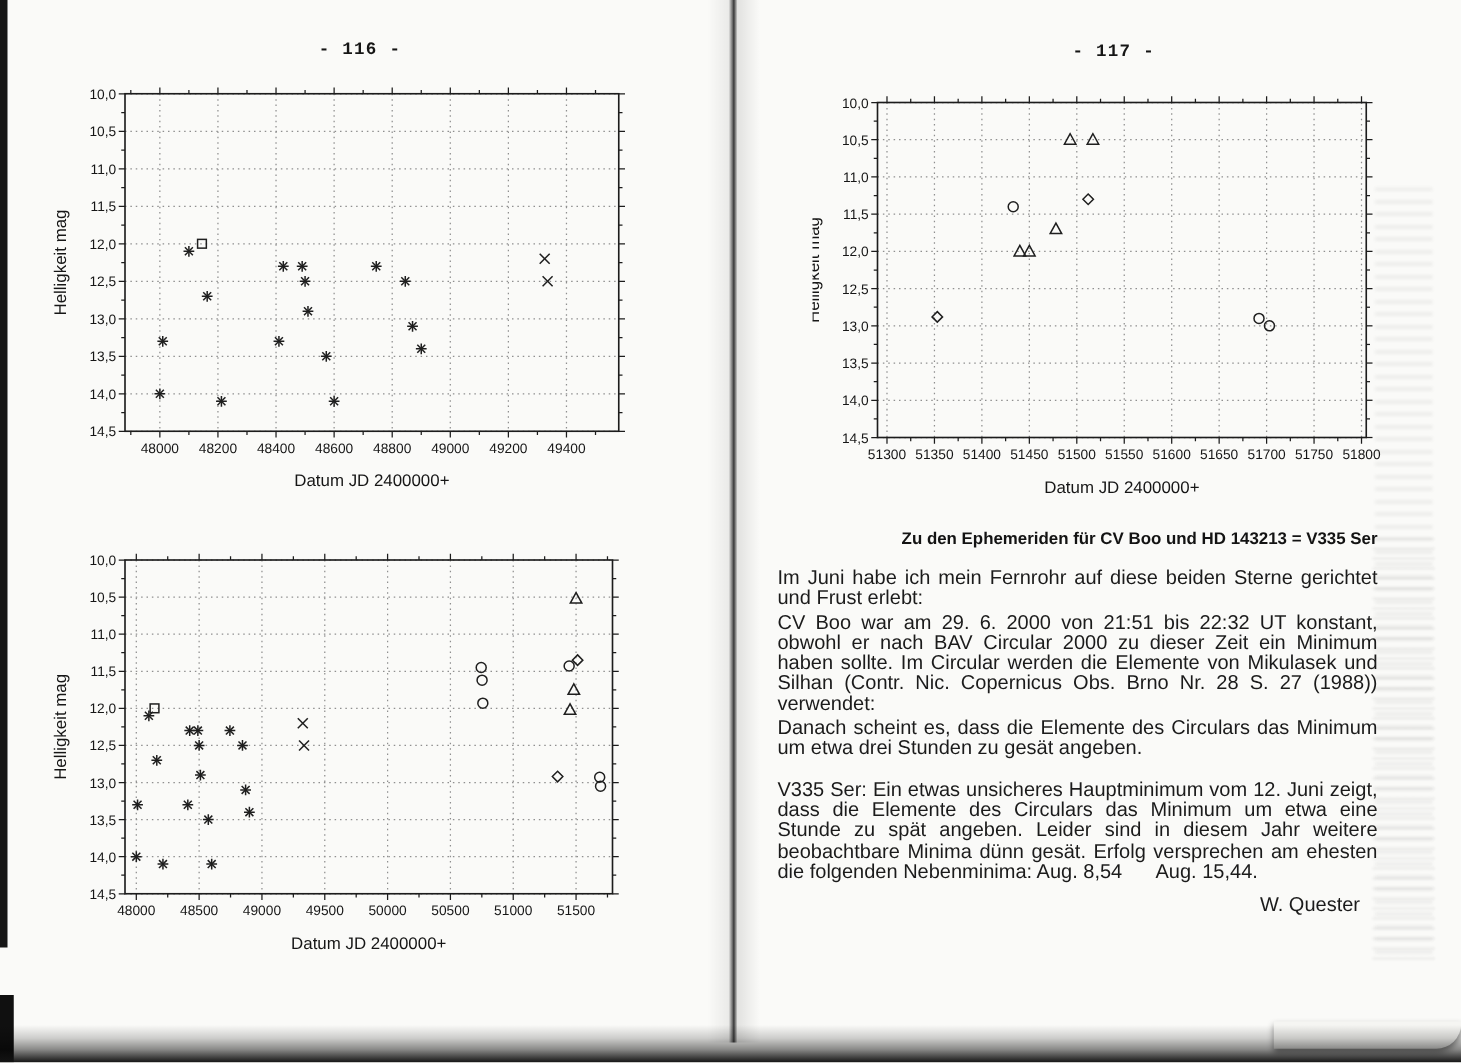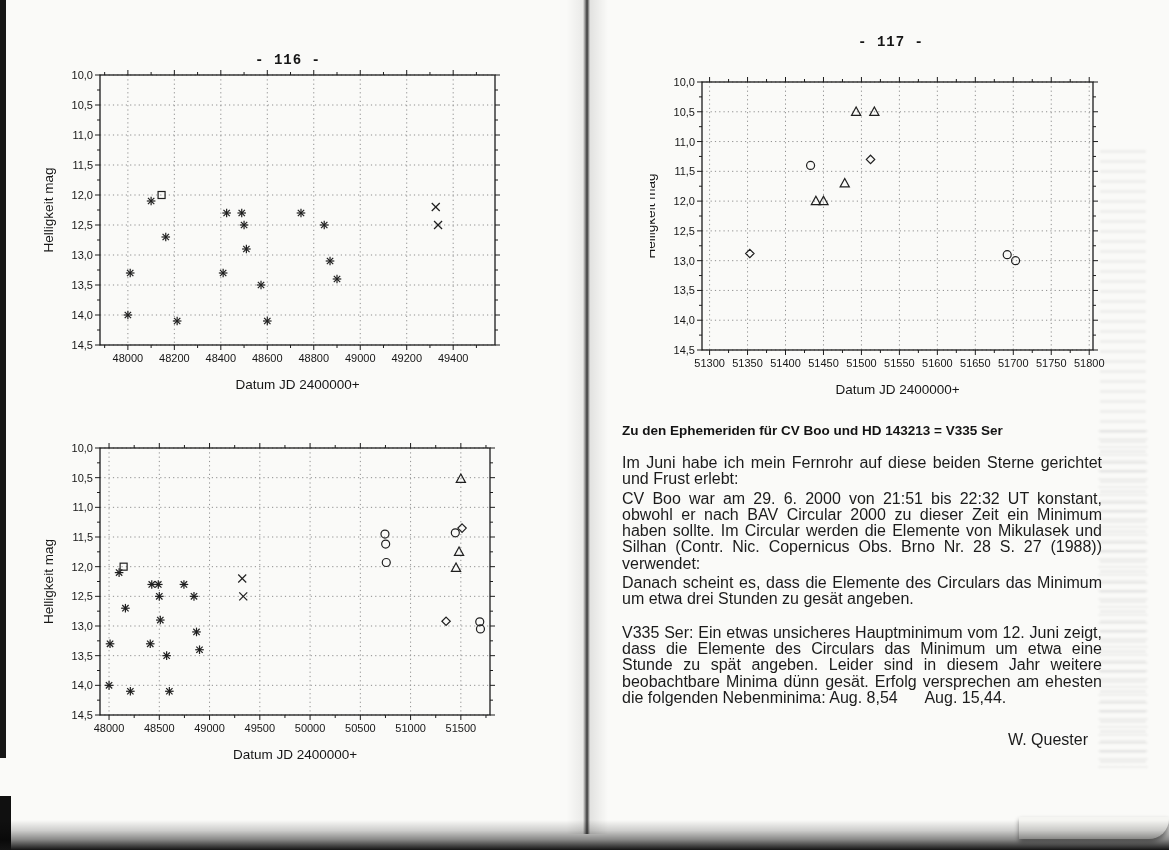--- a/index.html
+++ b/index.html
@@ -18,37 +18,37 @@
          border-radius:0 0 20px 0;box-shadow:0 3px 5px rgba(0,0,0,0.45);}
   .ghost-col{position:absolute;left:1100px;top:150px;width:46px;height:615px;opacity:0.42;filter:blur(1.2px);
          background:repeating-linear-gradient(180deg,rgba(110,110,110,0.20) 0px,rgba(110,110,110,0.20) 3px,
                     rgba(0,0,0,0) 3px,rgba(0,0,0,0) 10px);}
   .ghost-col2{position:absolute;left:1098px;top:430px;width:50px;height:340px;opacity:0.30;filter:blur(1px);
          background:repeating-linear-gradient(180deg,rgba(90,90,90,0.22) 0px,rgba(90,90,90,0.22) 2px,
                     rgba(0,0,0,0) 2px,rgba(0,0,0,0) 8px);}
   
   .page-header{position:absolute;width:110px;text-align:center;font-family:"Liberation Mono",monospace;
          font-weight:bold;font-size:14px;letter-spacing:1px;color:#151515;}
-  #hdr-left{left:233px;top:32px;margin-top:20px;}
+  #hdr-left{left:233px;top:32px;}
   #hdr-right{left:836px;top:34px;}
   
   svg.chart{position:absolute;}
   #chart0{left:30px;top:55px;}
   #chart1{left:30px;top:430px;}
   #chart2{left:650px;top:60px;}
   svg.chart text{font-family:"Liberation Sans",sans-serif;fill:#161616;}
   svg.chart text.tick{font-size:11px;}
   svg.chart text.atitle{font-size:13.5px;}
   
   .article{position:absolute;left:622px;top:422px;width:480px;}
-  .article h2{font-size:13.5px;line-height:18px;text-align:left;margin:0 0 15px 0;font-weight:bold;color:#131313;}
+  .article h2{font-size:13.5px;line-height:18px;text-align:right;margin:0 0 15px 0;font-weight:bold;color:#131313;}
   .article p{font-size:16px;line-height:16.3px;text-align:justify;margin:0 0 3px 0;}
   .article p.formula{text-align:left;padding-left:56px;margin:4px 0 7px 0;}
   .article p.gap-before{margin-top:17px;}
-  .article p.signature{text-align:right;padding-right:14px;margin-top:26px;}
+  .article p.signature{text-align:right;padding-right:14px;margin-top:11px;}
 </style>
 </head>
 <body>
 
 <div class="scan">
 
   <div class="edge-left"></div>
   <div class="corner-bl"></div>
   <div class="spine-soft"></div>
   <div class="spine"></div>

